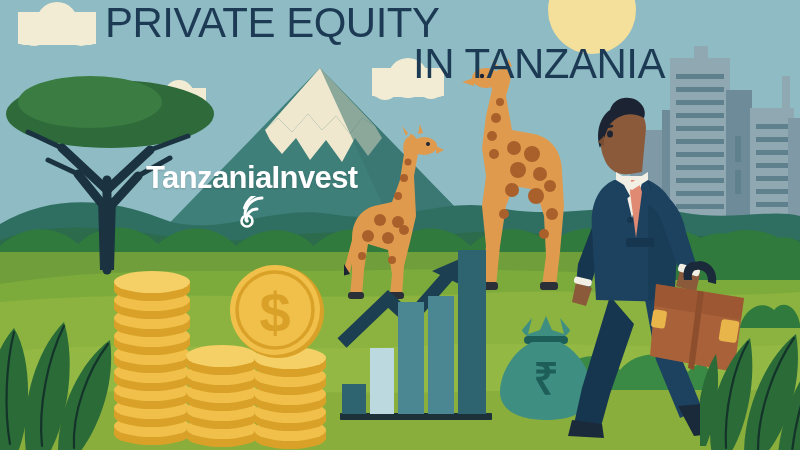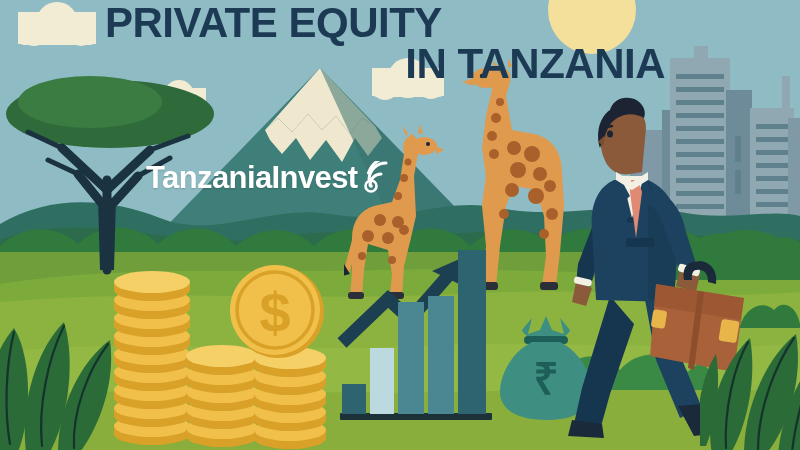--- a/index.html
+++ b/index.html
@@ -12,26 +12,26 @@
   .abs{position:absolute;}
   
   #sky{left:0;top:0;width:800px;height:270px;background:#8fbcc4;}
   #sun{left:548px;top:-34px;width:88px;height:88px;border-radius:50%;background:#f4e09a;}
   .cloud{background:#f2ecd4;border-radius:0;}
   .cloud .puff{position:absolute;background:#f2ecd4;border-radius:50%;}
   .cloud .base{position:absolute;background:#f2ecd4;border-radius:6px;}
   
   #title{
     left:105px;top:2px;width:560px;
-    color:#1d3a54;font-weight:bold;font-size:42px;line-height:0.98;
+    color:#1d3a54;font-weight:normal;font-size:42px;line-height:0.98;
     letter-spacing:-0.5px;
   }
   #title .l2{display:block;text-align:right;}
   
-  #logo{left:146px;top:160px;display:flex;align-items:center;}
+  #logo{left:146px;top:160px;display:flex;align-items:center;flex-direction:column;}
   #logo-text{
     color:#ffffff;font-weight:bold;font-size:31px;letter-spacing:-0.6px;
     text-shadow:0 1px 2px rgba(0,0,0,.18);
   }
   #logo-icon{margin-left:2px;width:34px;height:34px;position:relative;}
   
   .ground{left:0;width:800px;}
   
   #chart{left:348px;top:255px;width:135px;height:165px;}
   .bar{position:absolute;bottom:6px;}

